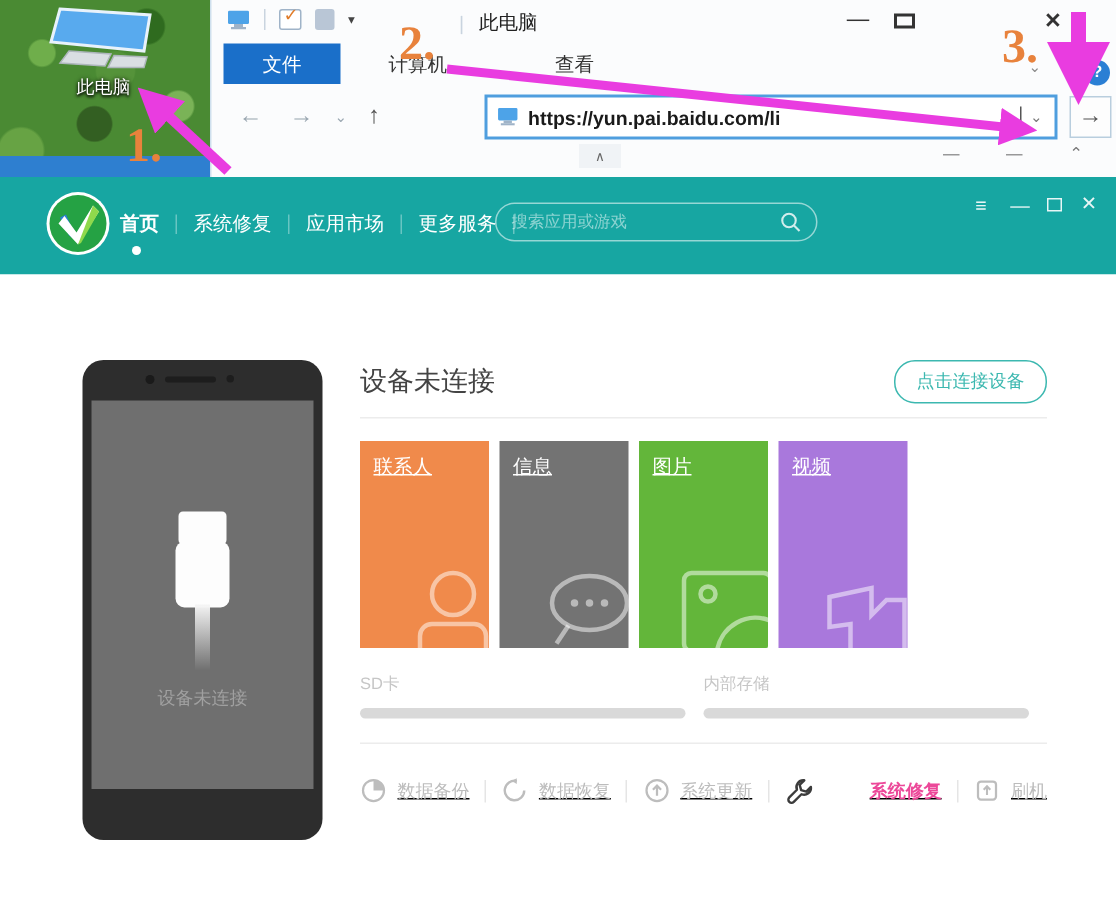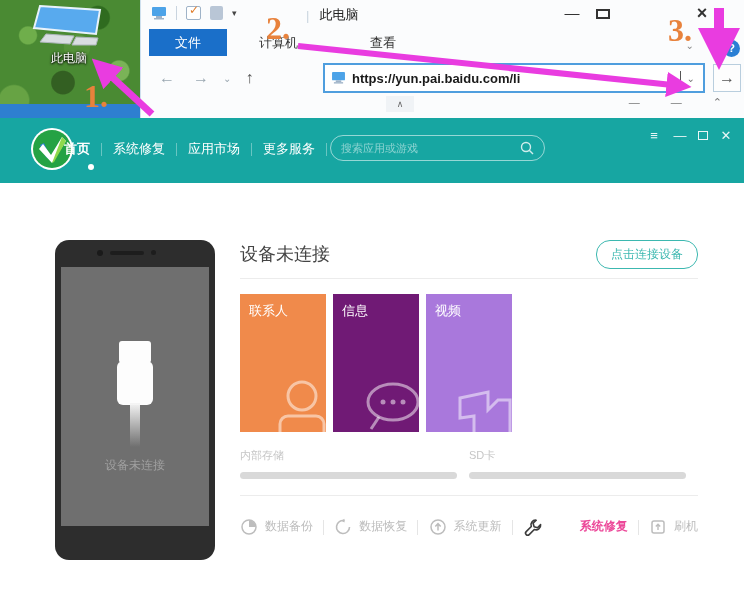--- a/index.html
+++ b/index.html
@@ -66,21 +66,21 @@
   .collapse-box { position:absolute; left:245px; top:0; width:28px; height:16px; background:#f0f3f6; color:#666;
     font-size:9px; text-align:center; line-height:16px; }
   .right-marks { position:absolute; right:8px; top:0; color:#777; font-size:11px; letter-spacing:14px; }
 
   
   .arrows { position:absolute; left:0; top:0; width:744px; height:200px; pointer-events:none; z-index:40; }
 
   
   .app-header { position:absolute; left:0; top:118px; width:744px; height:65px; background:#17a6a2; }
   .logo { position:absolute; left:30px; top:9px; }
-  .nav { position:absolute; left:64px; top:22px; display:flex; align-items:center; gap:11px; }
+  .nav { position:absolute; left:80px; top:22px; display:flex; align-items:center; gap:11px; }
   .nav-item { color:#fff; font-size:13px; position:relative; }
   .nav-sep { width:1px; height:13px; background:rgba(255,255,255,.35); }
   .nav-dot { position:absolute; left:88px; top:46px; width:6px; height:6px; border-radius:50%; background:#fff; }
   .search-wrap { position:absolute; left:330px; top:17px; width:215px; height:26px;
     border:1px solid rgba(255,255,255,.55); border-radius:14px; display:flex; align-items:center; padding:0 10px; }
   .search-wrap input { flex:1; border:none; outline:none; background:transparent; color:#fff; font-size:11px; }
   .search-wrap input::placeholder { color:rgba(255,255,255,.5); }
   .app-controls { position:absolute; right:10px; top:10px; display:flex; gap:10px; align-items:center; color:rgba(255,255,255,.9); }
   .app-controls .c { font-size:13px; width:16px; text-align:center; }
   .c-max { width:10px; height:9px; border:1.5px solid rgba(255,255,255,.9); }
@@ -97,30 +97,30 @@
 
   .panel { position:absolute; left:240px; top:55px; width:458px; }
   .panel-head { display:flex; align-items:center; justify-content:space-between; height:32px; }
   .status-title { font-size:18px; color:#444; font-weight:normal; }
   .connect-btn { border:1px solid #3cb8b0; color:#3cb8b0; background:#fff; border-radius:14px;
     font-size:12px; padding:5px 14px; cursor:pointer; }
   .divider { height:1px; background:#ececec; margin-top:8px; }
 
   .tiles { display:flex; gap:7px; margin-top:15px; }
   .tile { position:relative; width:86px; height:138px; overflow:hidden; cursor:pointer; }
-  .tile-label { position:absolute; left:9px; top:8px; color:#fff; font-size:13px; }
+  .tile-label { position:absolute; left:9px; top:8px; color:#fff; font-size:13px;text-decoration:underline; }
   .tile-icon { position:absolute; right:-10px; bottom:-16px; }
 
   .storage-row { display:flex; margin-top:16px; }
   .storage-col { width:223px; margin-right:12px; }
   .storage-label { font-size:11px; color:#c6c6c6; }
   .storage-bar { margin-top:9px; height:7px; border-radius:4px; background:#d9d9d9; }
 
   .actions { display:flex; align-items:center; justify-content:space-between; margin-top:17px; height:28px; }
-  .action { display:flex; align-items:flex-start; gap:7px; cursor:pointer; }
+  .action { display:flex; align-items:center; gap:7px; cursor:pointer;text-decoration:underline; }
   .action-label { font-size:12px; color:#bcbcbc; }
   .action.active .action-label { color:#ec4899; font-weight:bold;margin-left:31px; }
   .action-sep { width:1px; height:15px; background:#e5e5e5; }
 </style>
 </head>
 <body>
 
 <div class="screen">
 
   <div class="desktop">
@@ -264,51 +264,61 @@
       <div class="tiles">
         <div class="tile" style="background: rgb(240, 138, 75);">
           <span class="tile-label">联系人</span>
           <svg class="tile-icon" width="72" height="72" viewBox="0 0 72 72">
             <g fill="none" stroke="rgba(255,255,255,.5)" stroke-width="3">
               <circle cx="38" cy="20" r="14"></circle>
               <rect x="16" y="40" width="44" height="34" rx="8"></rect>
             </g>
           </svg>
         </div>
-        <div class="tile" style="background: #701a75;">
+        <div class="tile" style="background: #737373;">
           <span class="tile-label">信息</span>
           <svg class="tile-icon" width="72" height="72" viewBox="0 0 72 72">
             <g fill="none" stroke="rgba(255,255,255,.5)" stroke-width="3">
               <ellipse cx="36" cy="26" rx="25" ry="18"></ellipse>
               <path d="M22,41 L14,53"></path>
             </g>
             <g fill="rgba(255,255,255,.5)">
               <circle cx="26" cy="26" r="2.5"></circle>
                 <circle cx="36" cy="26" r="2.5"></circle>
                 <circle cx="46" cy="26" r="2.5"></circle>
             </g>
           </svg>
         </div>
+        <div class="tile" style="background: rgb(99, 182, 58);">
+          <span class="tile-label">图片</span>
+          <svg class="tile-icon" width="72" height="72" viewBox="0 0 72 72">
+            <g fill="none" stroke="rgba(255,255,255,.5)" stroke-width="3">
+              <rect x="6" y="6" width="58" height="52" rx="5"></rect>
+              <circle cx="22" cy="20" r="5"></circle>
+              <path d="M28,58 A26,26 0 0 1 64,38"></path>
+            </g>
+          </svg>
+        </div>
         <div class="tile" style="background: rgb(169, 120, 220);">
           <span class="tile-label">视频</span>
           <svg class="tile-icon" width="72" height="72" viewBox="0 0 72 72">
             <g fill="none" stroke="rgba(255,255,255,.5)" stroke-width="3">
               <path d="M10,22 L38,16 L38,34 L48,24 L60,24 L60,60 L24,60 L24,40 L10,42 Z"></path>
             </g>
           </svg>
         </div>
       </div>
 
       <div class="storage-row">
         <div class="storage-col">
+          <div class="storage-label">SD卡</div>
+          <div class="storage-bar"></div>
+        </div>
+        <div class="storage-col">
           <div class="storage-label">内部存储</div>
-          <div class="storage-bar"></div>
-        </div>
-        <div class="storage-col">
-          <div class="storage-label">SD卡</div>
           <div class="storage-bar"></div>
         </div>
       </div>
 
       <div class="divider" style="margin-top:16px;"></div>
 
       <div class="actions">
         <div class="action">
           <svg width="18" height="18" viewBox="0 0 18 18">
             <circle cx="9" cy="9" r="7" fill="none" stroke="#bdbdbd" stroke-width="1.5"></circle>

